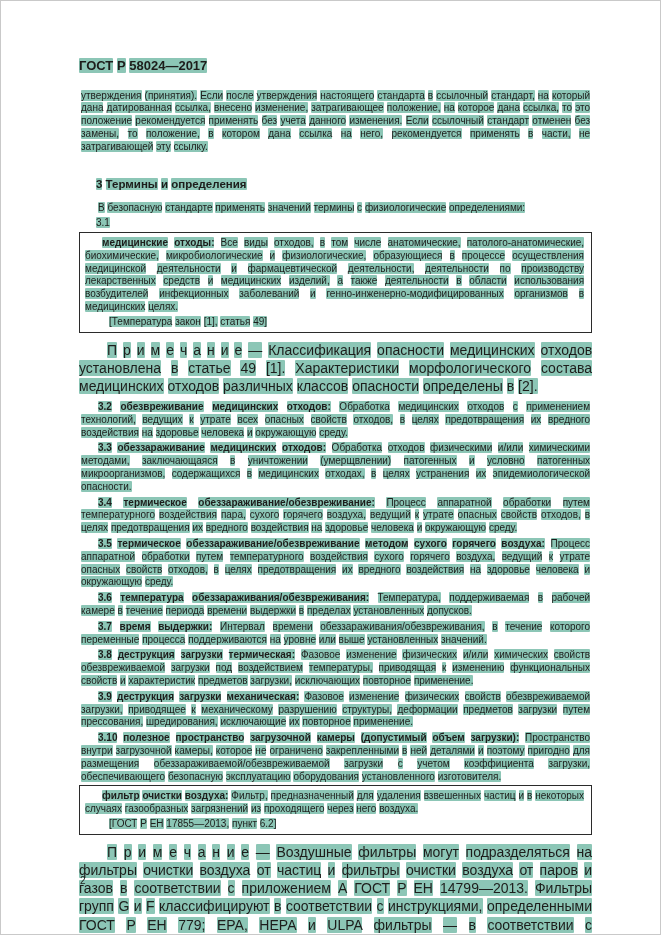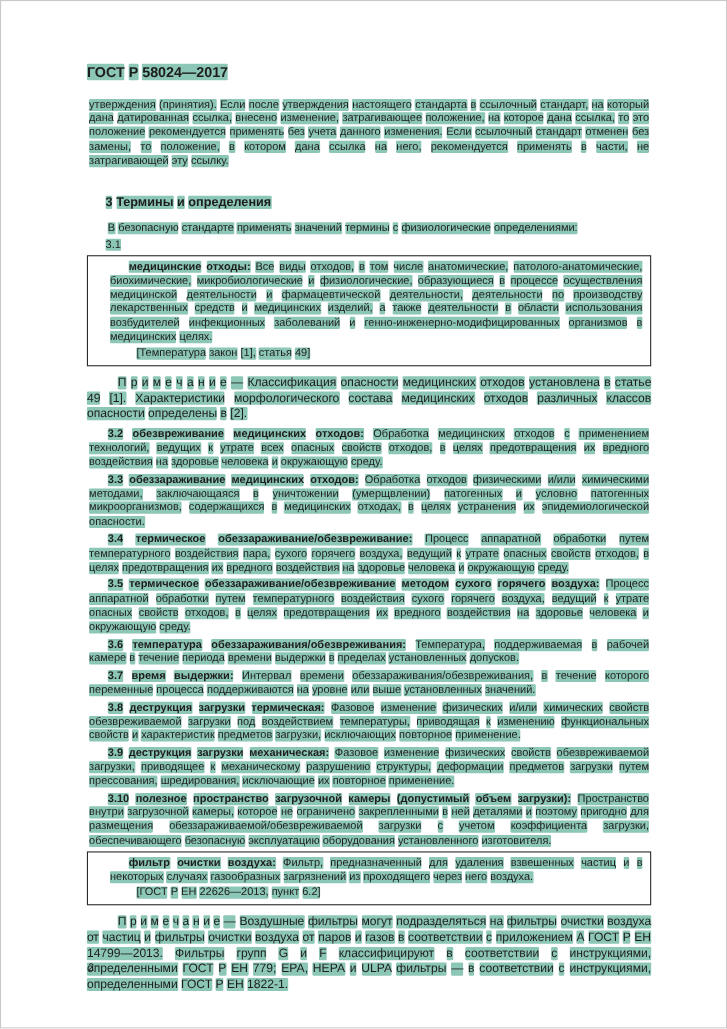--- a/index.html
+++ b/index.html
@@ -30,27 +30,27 @@
   .intro { text-indent: 0; margin-bottom: 23px; }
   .sec-title {
     font-size: 11.5px;
     font-weight: bold;
     margin: 0 0 11px 17px;
   }
   .itemnum { margin: 2px 0 1px 0; }
   .t { margin-top: 3px; }
   .defbox {
     border: 1px solid #2b2b2b;
-    padding: 2px 5px 3px 18px;
+    padding: 2px 5px 3px 3px;
     margin: 2px 0 2px 0;
   }
   .boxpara { text-indent: 17px; }
   .source { margin: 1px 0 0 0; padding-left: 26px; text-align: left; }
   .note {
-    font-size: 11px;
+    font-size: 14px;
     line-height: 1.3;
     text-align: justify;
     text-indent: 28px;
     margin: 8px 0 6px 0;
   }
   .page-num {
     position: absolute;
     left: 79px;
     bottom: 46px;
     font-size: 10px;
@@ -94,20 +94,20 @@
 
   <p class="para t"><b><span><span class="w">3.8</span></span> <span><span class="w">деструкция</span> <span class="w">загрузки</span> <span class="w">термическая:</span></span></b> <span><span class="w">Фазовое</span> <span class="w">изменение</span> <span class="w">физических</span> <span class="w">и/или</span> <span class="w">химических</span> <span class="w">свойств</span> <span class="w">обезвреживаемой</span> <span class="w">загрузки</span> <span class="w">под</span> <span class="w">воздействием</span> <span class="w">температуры,</span> <span class="w">приводящая</span> <span class="w">к</span> <span class="w">изменению</span> <span class="w">функциональных</span> <span class="w">свойств</span> <span class="w">и</span> <span class="w">характеристик</span> <span class="w">предметов</span> <span class="w">загрузки,</span> <span class="w">исключающих</span> <span class="w">повторное</span> <span class="w">применение.</span></span></p>
 
   <p class="para t"><b><span><span class="w">3.9</span></span> <span><span class="w">деструкция</span> <span class="w">загрузки</span> <span class="w">механическая:</span></span></b> <span><span class="w">Фазовое</span> <span class="w">изменение</span> <span class="w">физических</span> <span class="w">свойств</span> <span class="w">обезвреживаемой</span> <span class="w">загрузки,</span> <span class="w">приводящее</span> <span class="w">к</span> <span class="w">механическому</span> <span class="w">разрушению</span> <span class="w">структуры,</span> <span class="w">деформации</span> <span class="w">предметов</span> <span class="w">загрузки</span> <span class="w">путем</span> <span class="w">прессования,</span> <span class="w">шредирования,</span> <span class="w">исключающие</span> <span class="w">их</span> <span class="w">повторное</span> <span class="w">применение.</span></span></p>
 
   <p class="para t"><b><span><span class="w">3.10</span></span> <span><span class="w">полезное</span> <span class="w">пространство</span> <span class="w">загрузочной</span> <span class="w">камеры</span> <span class="w">(допустимый</span> <span class="w">объем</span> <span class="w">загрузки):</span></span></b> <span><span class="w">Пространство</span> <span class="w">внутри</span> <span class="w">загрузочной</span> <span class="w">камеры,</span> <span class="w">которое</span> <span class="w">не</span> <span class="w">ограничено</span> <span class="w">закрепленными</span> <span class="w">в</span> <span class="w">ней</span> <span class="w">деталями</span> <span class="w">и</span> <span class="w">поэтому</span> <span class="w">пригодно</span> <span class="w">для</span> <span class="w">размещения</span> <span class="w">обеззараживаемой/обезвреживаемой</span> <span class="w">загрузки</span> <span class="w">с</span> <span class="w">учетом</span> <span class="w">коэффициента</span> <span class="w">загрузки,</span> <span class="w">обеспечивающего</span> <span class="w">безопасную</span> <span class="w">эксплуатацию</span> <span class="w">оборудования</span> <span class="w">установленного</span> <span class="w">изготовителя.</span></span></p>
 
 
   <div class="defbox">
     <p class="para boxpara"><b><span class="w">фильтр</span> <span class="w">очистки</span> <span class="w">воздуха:</span></b> <span><span class="w">Фильтр,</span> <span class="w">предназначенный</span> <span class="w">для</span> <span class="w">удаления</span> <span class="w">взвешенных</span> <span class="w">частиц</span> <span class="w">и</span> <span class="w">в</span> <span class="w">некоторых</span> <span class="w">случаях</span> <span class="w">газообразных</span> <span class="w">загрязнений</span> <span class="w">из</span> <span class="w">проходящего</span> <span class="w">через</span> <span class="w">него</span> <span class="w">воздуха.</span></span></p>
-    <p class="source"><span class="w">[ГОСТ</span> <span class="w">Р</span> <span class="w">ЕН</span> <span class="w">22626—2013,</span> <span class="w">пункт</span> <span class="w">6.2]</span></p>
+    <p class="source"><span class="w">[ГОСТ</span> <span class="w">Р</span> <span class="w">ЕН</span> <span class="w">17855—2013,</span> <span class="w">пункт</span> <span class="w">6.2]</span></p>
   </div>
 
   <p class="note"><span><span class="w">П</span> <span class="w">р</span> <span class="w">и</span> <span class="w">м</span> <span class="w">е</span> <span class="w">ч</span> <span class="w">а</span> <span class="w">н</span> <span class="w">и</span> <span class="w">е</span> <span class="w">—</span></span> <span><span class="w">Воздушные</span> <span class="w">фильтры</span> <span class="w">могут</span> <span class="w">подразделяться</span> <span class="w">на</span> <span class="w">фильтры</span> <span class="w">очистки</span> <span class="w">воздуха</span> <span class="w">от</span> <span class="w">частиц</span> <span class="w">и</span> <span class="w">фильтры</span> <span class="w">очистки</span> <span class="w">воздуха</span> <span class="w">от</span> <span class="w">паров</span> <span class="w">и</span> <span class="w">газов</span> <span class="w">в</span> <span class="w">соответствии</span> <span class="w">с</span> <span class="w">приложением</span> <span class="w">А</span> <span class="w">ГОСТ</span> <span class="w">Р</span> <span class="w">ЕН</span> <span class="w">14799—2013.</span> <span class="w">Фильтры</span> <span class="w">групп</span> <span class="w">G</span> <span class="w">и</span> <span class="w">F</span> <span class="w">классифицируют</span> <span class="w">в</span> <span class="w">соответствии</span> <span class="w">с</span> <span class="w">инструкциями,</span> <span class="w">определенными</span> <span class="w">ГОСТ</span> <span class="w">Р</span> <span class="w">ЕН</span> <span class="w">779;</span> <span class="w">ЕРА,</span> <span class="w">НЕРА</span> <span class="w">и</span> <span class="w">ULPA</span> <span class="w">фильтры</span> <span class="w">—</span> <span class="w">в</span> <span class="w">соответствии</span> <span class="w">с</span> <span class="w">инструкциями,</span> <span class="w">определенными</span> <span class="w">ГОСТ</span> <span class="w">Р</span> <span class="w">ЕН</span> <span class="w">1822-1.</span></span></p>
 
   <div class="page-num nohl">2</div>
 
 </div>
 
 </body></html>

